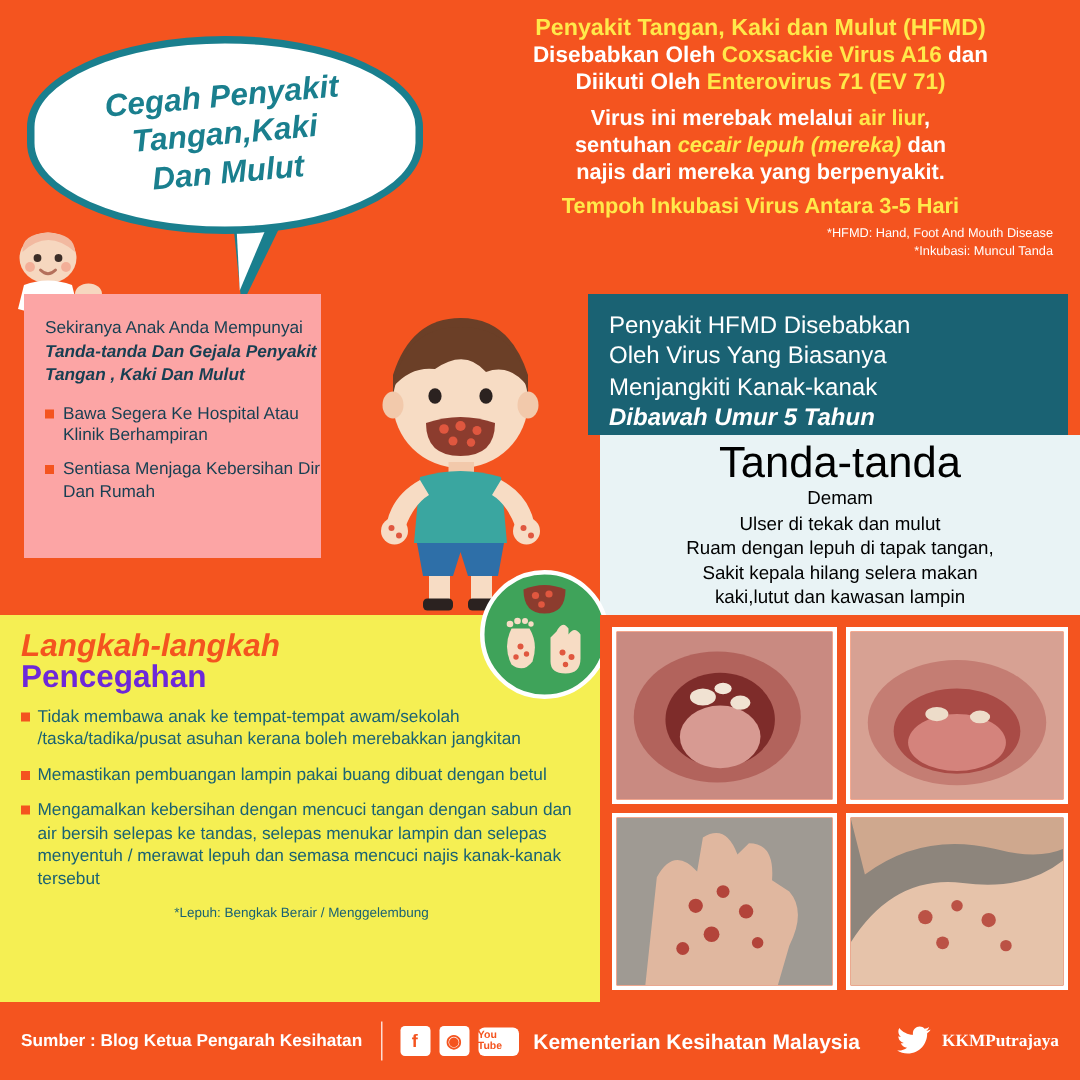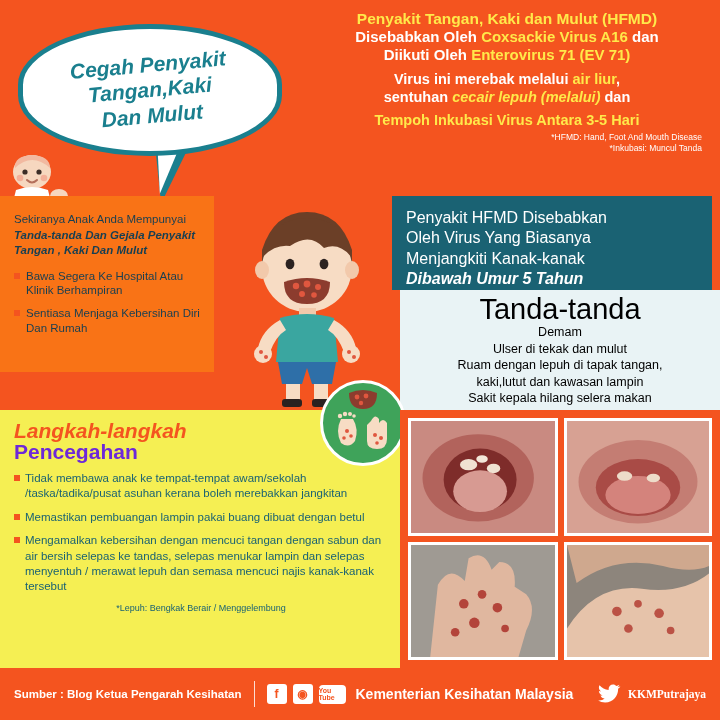--- a/index.html
+++ b/index.html
@@ -46,22 +46,22 @@
     border-top:56px solid #1a7f8e;transform:rotate(10deg);
   }
   .bubble-tail-in{
     position:absolute;left:153px;top:146px;width:0;height:0;
     border-left:11px solid transparent;border-right:11px solid transparent;
     border-top:48px solid #ffffff;transform:rotate(10deg);
   }
 
   
   .left-blue{
-    position:absolute;left:0;top:196px;width:214px;height:176px;
-    background:#f97316;color:#173f52;box-sizing:border-box;padding:16px 10px 8px 14px;
+    position:absolute;left:16px;top:196px;width:214px;height:176px;
+    background:#fca5a5;color:#173f52;box-sizing:border-box;padding:16px 10px 8px 14px;
   }
   .lb-intro{font-size:11.5px;line-height:1.35;}
   .lb-intro em{font-style:italic;font-weight:bold;}
   .lb-list{margin:10px 0 0 0;padding:0;list-style:none;}
   .lb-list li{font-size:11.5px;line-height:1.3;margin-bottom:8px;padding-left:12px;position:relative;}
   .lb-list li:before{content:"";position:absolute;left:0;top:4px;width:6px;height:6px;background:#f4541f;}
 
   
   .baby{position:absolute;left:6px;top:150px;width:66px;height:60px;}
 
@@ -134,21 +134,22 @@
   <div class="top-right">
     <div class="tr-line l1">Penyakit Tangan, Kaki dan Mulut (HFMD)</div>
     <div class="tr-line l2">
       <span>Disebabkan Oleh </span><span class="hl">Coxsackie Virus A16</span><span> dan</span>
     </div>
     <div class="tr-line l3">
       <span>Diikuti Oleh </span><span class="hl">Enterovirus 71 (EV 71)</span>
     </div>
     <div class="tr-sub">
       <span>Virus ini merebak  melalui </span><span class="hl">air liur</span><span>,</span><br>
-      <span>sentuhan </span><span class="it">cecair lepuh (melalui)</span><span> dan</span><br>
+      <span>sentuhan </span><span class="it">cecair lepuh (mereka)</span><span> dan</span><br>
+      <span>najis dari mereka yang berpenyakit.</span>
     </div>
     <div class="tr-incub">Tempoh Inkubasi Virus Antara 3-5 Hari</div>
     <div class="tr-notes">
       <div>*HFMD: Hand, Foot And Mouth Disease</div>
       <div>*Inkubasi: Muncul Tanda</div>
     </div>
   </div>
 
   <div class="bubble-tail"></div>
   <div class="bubble-tail-in"></div>
@@ -234,22 +235,22 @@
     <div class="rt-line">Oleh Virus Yang Biasanya</div>
     <div class="rt-line">Menjangkiti Kanak-kanak</div>
     <div class="rt-line it">Dibawah Umur 5 Tahun</div>
   </div>
 
   <div class="right-light">
     <div class="rl-title">Tanda-tanda</div>
     <div class="rl-item">Demam</div>
     <div class="rl-item">Ulser di tekak dan mulut</div>
     <div class="rl-item">Ruam dengan lepuh di tapak tangan,</div>
+    <div class="rl-item">Sakit kepala hilang selera makan</div>
     <div class="rl-item">kaki,lutut dan kawasan lampin</div>
-    <div class="rl-item">Sakit kepala hilang selera makan</div>
   </div>
 
   <div class="yellow">
     <div class="y-title1">Langkah-langkah</div>
     <div class="y-title2">Pencegahan</div>
     <ul class="y-list">
       <li>Tidak membawa anak ke  tempat-tempat awam/sekolah /taska/tadika/pusat asuhan kerana boleh merebakkan jangkitan</li>
       <li>Memastikan pembuangan lampin pakai buang dibuat dengan betul</li>
       <li>Mengamalkan kebersihan dengan mencuci tangan dengan sabun  dan air bersih selepas ke tandas, selepas menukar lampin dan selepas menyentuh / merawat lepuh dan semasa mencuci najis kanak-kanak tersebut</li>
     </ul>

